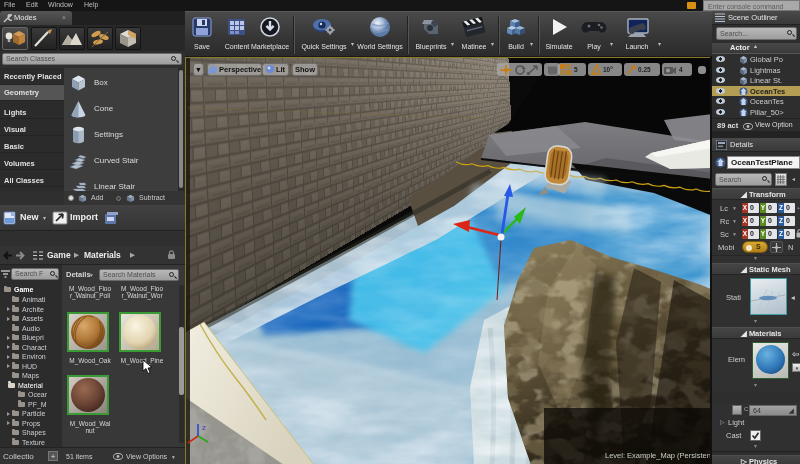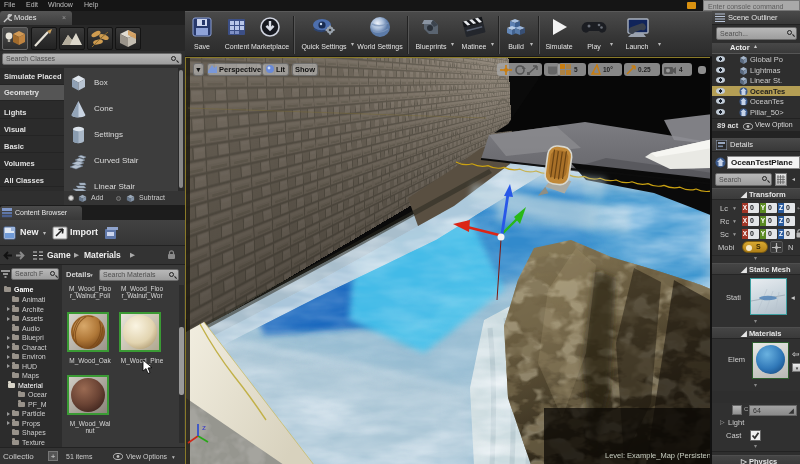--- a/index.html
+++ b/index.html
@@ -30,21 +30,21 @@
 #modes-items{left:64px;top:57px;width:114px;height:123px;background:#3d3d3d;color:#dcdcdc;font-size:8px;}
 .mitem{position:absolute;left:4px;height:20px;line-height:20px;}
 .mitem svg{position:absolute;left:0;top:0;}
 .mitem span{position:absolute;left:26px;top:0;white-space:nowrap;}
 #modes-scroll{left:178px;top:57px;width:6px;height:123px;background:#2a2a2a;}
 #modes-addsub{left:64px;top:180px;width:121px;height:14px;background:#343434;color:#ccc;font-size:7px;line-height:14px;}
 
 #cb{left:0;top:205px;width:185px;height:259px;background:#2f2f2f;overflow:hidden;}
 #cb-tabrow{position:absolute;left:0;top:0;width:185px;height:15px;background:#1c1c1c;}
 #cb-tab{position:absolute;left:0;top:1px;width:82px;height:14px;background:linear-gradient(#4a4a4a,#383838);color:#e5e5e5;font-size:7px;line-height:14px;padding-left:15px;border-radius:3px 3px 0 0;}
-#cb-toolbar{position:absolute;left:0;top:15px;width:220px;height:26px;background:linear-gradient(#424242,#353535);color:#f0f0f0;border-bottom:1px solid #222;}
+#cb-toolbar{position:absolute;left:0;top:0;width:220px;height:26px;background:linear-gradient(#424242,#353535);color:#f0f0f0;border-bottom:1px solid #222;}
 #cb-crumb{position:absolute;left:0;top:41px;width:185px;height:19px;background:#333;color:#ededed;border-bottom:1px solid #222;}
 #cb-tree{position:absolute;left:0;top:60px;width:62px;height:182px;background:#2c2c2c;color:#cfcfcf;font-size:7px;}
 .titem{position:absolute;left:0;width:62px;height:9.4px;line-height:9.4px;white-space:nowrap;}
 .fld{position:absolute;top:2px;width:7px;height:5px;background:#98928a;border-radius:1px;}
 .fld:before{content:"";position:absolute;left:0;top:-1.5px;width:3px;height:2px;background:inherit;border-radius:1px 1px 0 0;}
 .exp{position:absolute;top:2.5px;width:0;height:0;border-left:3px solid #999;border-top:2.5px solid transparent;border-bottom:2.5px solid transparent;}
 #cb-grid{position:absolute;left:62px;top:60px;width:123px;height:182px;background:#383838;color:#d8d8d8;font-size:6.5px;}
 #cb-bottom{position:absolute;left:0;top:242px;width:185px;height:17px;background:#333;color:#ccc;font-size:7px;line-height:17px;border-top:1px solid #222;}
 .thumb{position:absolute;width:42px;height:40px;border:2px solid #3a9a34;background:#777;}
 .sphere{position:absolute;left:2px;top:1px;width:34px;height:34px;border-radius:50%;}
@@ -232,21 +232,21 @@
   <div class="micon" style="left:115px;">
    <svg width="24" height="21" viewBox="0 0 24 21">
             <path d="M4 6 l8 -4 8 4 -8 4z" fill="#e0dcd2"></path>
             <path d="M4 6 v9 l8 4 v-9z" fill="#9a948a"></path>
             <path d="M20 6 v9 l-8 4 v-9z" fill="#c4beb2"></path>
             <path d="M12 2 l8 4 v5 l-8 -4z" fill="#d29a55" opacity=".85"></path>
           </svg></div>
  </div>
  <div id="modes-search" class="searchbox abs">Search Classes<span class="mag" style="right:5px"></span></div>
  <div id="modes-cats" class="abs">
-  <div class="mcat" style="top:0;height:17px;line-height:17px;">Simulate Placed</div>
+  <div class="mcat" style="top:0;height:17px;line-height:17px;">Recently Placed</div>
   <div class="mcat" style="top:17px;height:16px;line-height:16px;background:#555;">Geometry</div>
   <div class="mcat" style="top:38px;">Lights</div>
   <div class="mcat" style="top:55px;">Visual</div>
   <div class="mcat" style="top:72px;">Basic</div>
   <div class="mcat" style="top:89px;">Volumes</div>
   <div class="mcat" style="top:106px;">All Classes</div>
  </div>
  <div id="modes-items" class="abs">
   <div class="mitem" style="top:5px">
           <svg width="21" height="20" viewBox="0 0 21 20">

